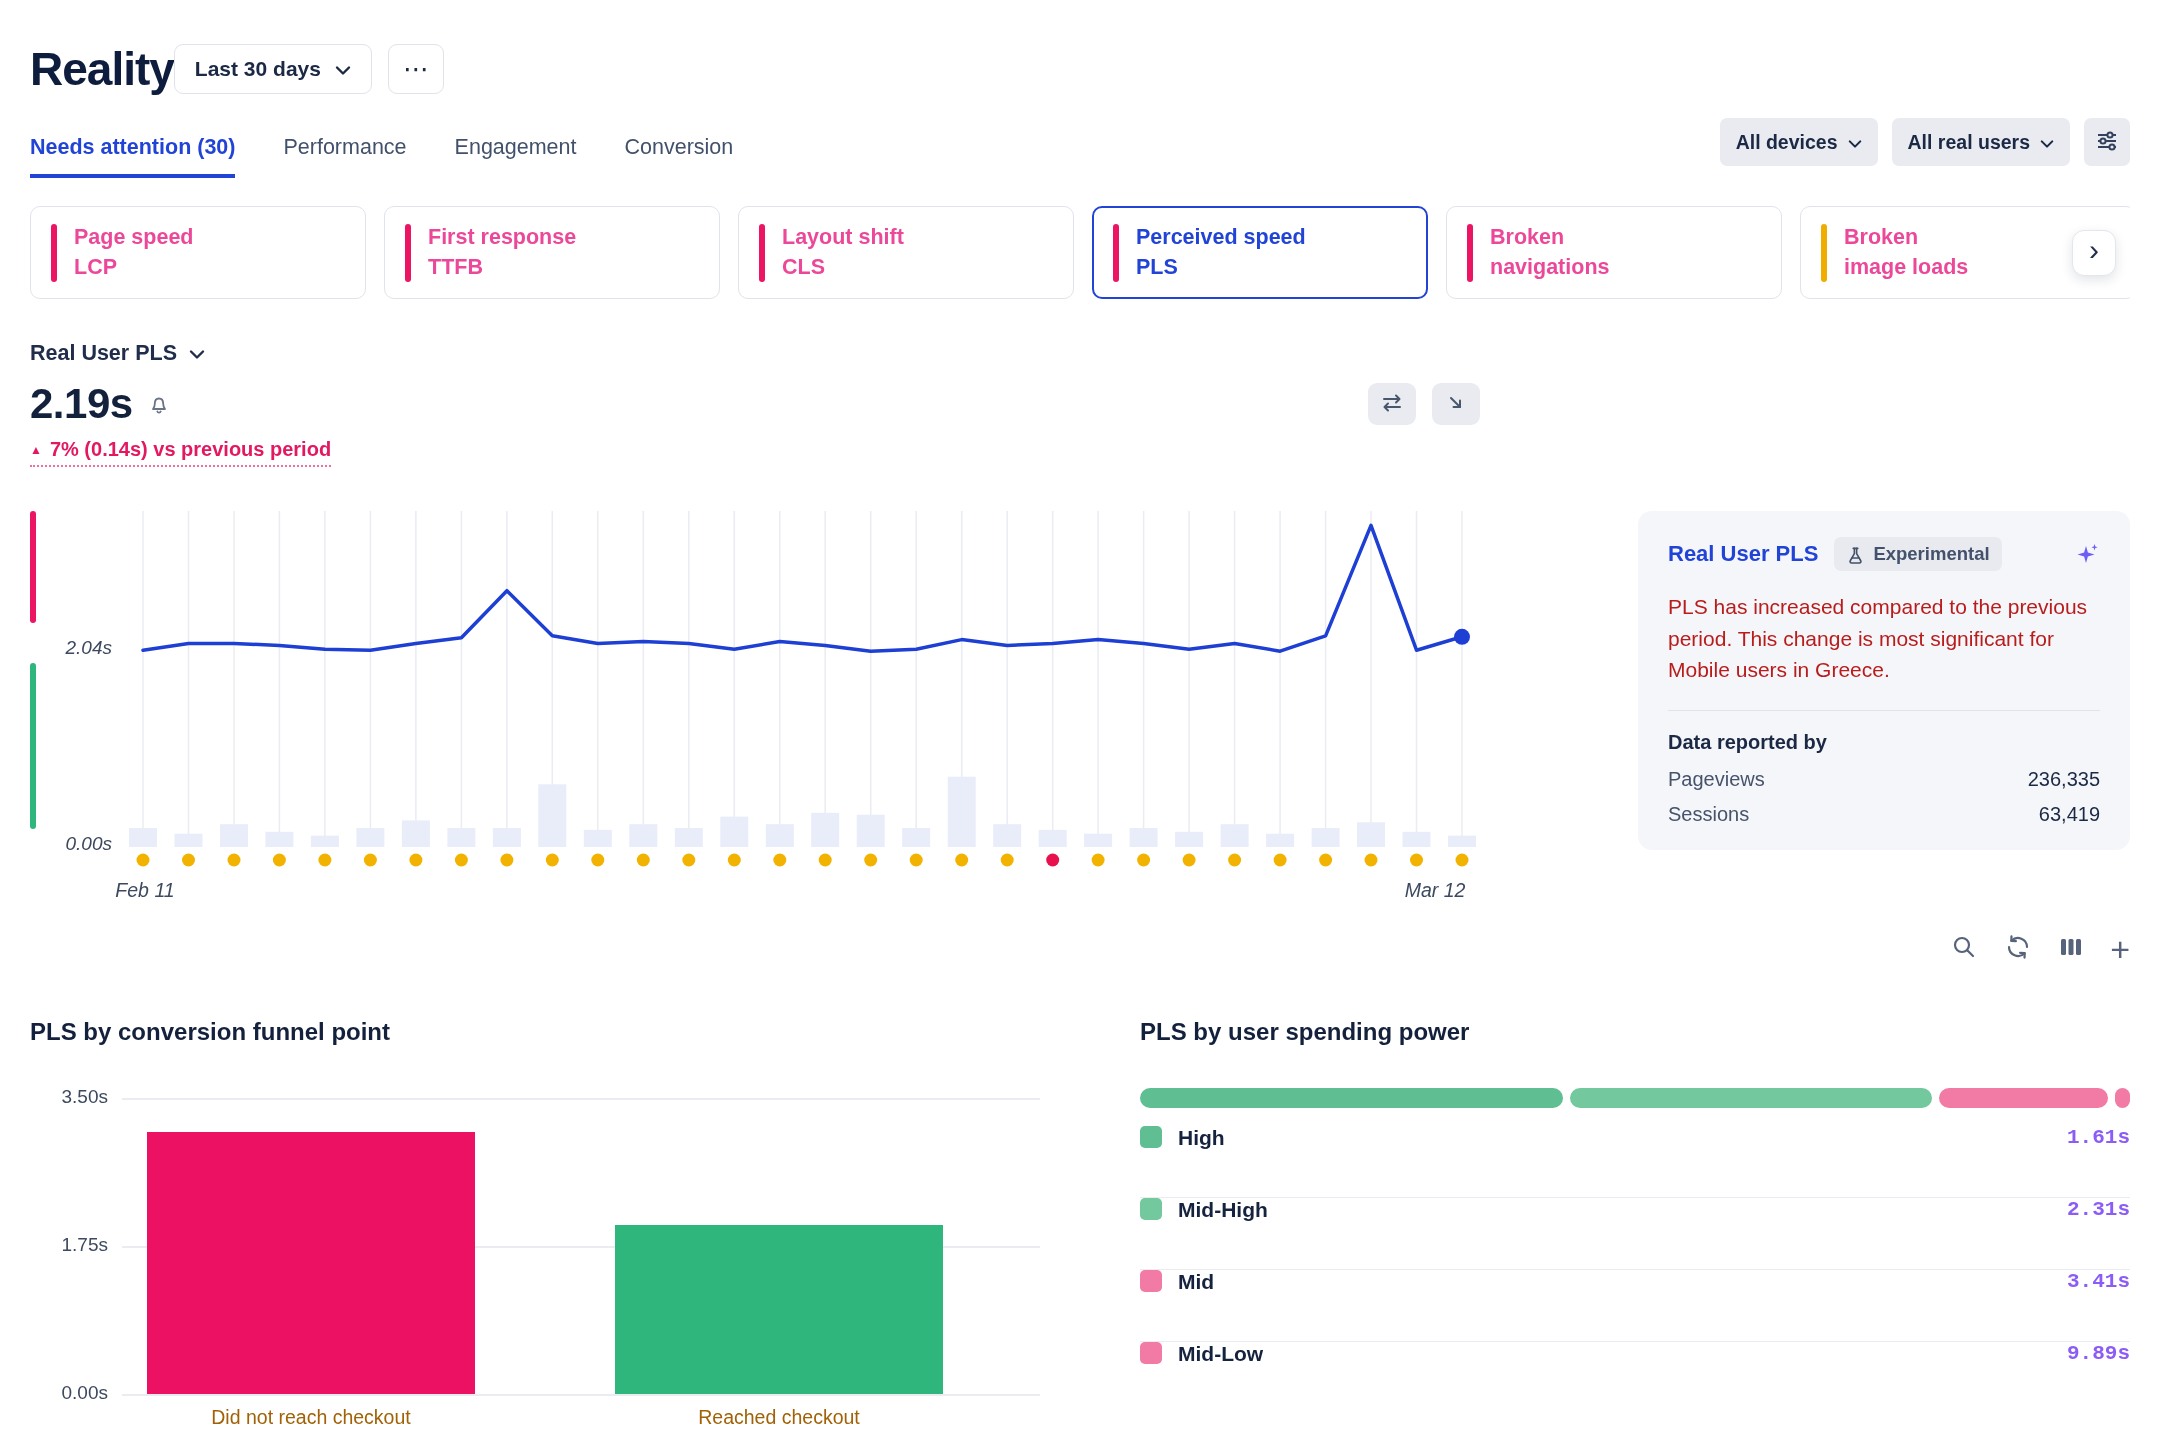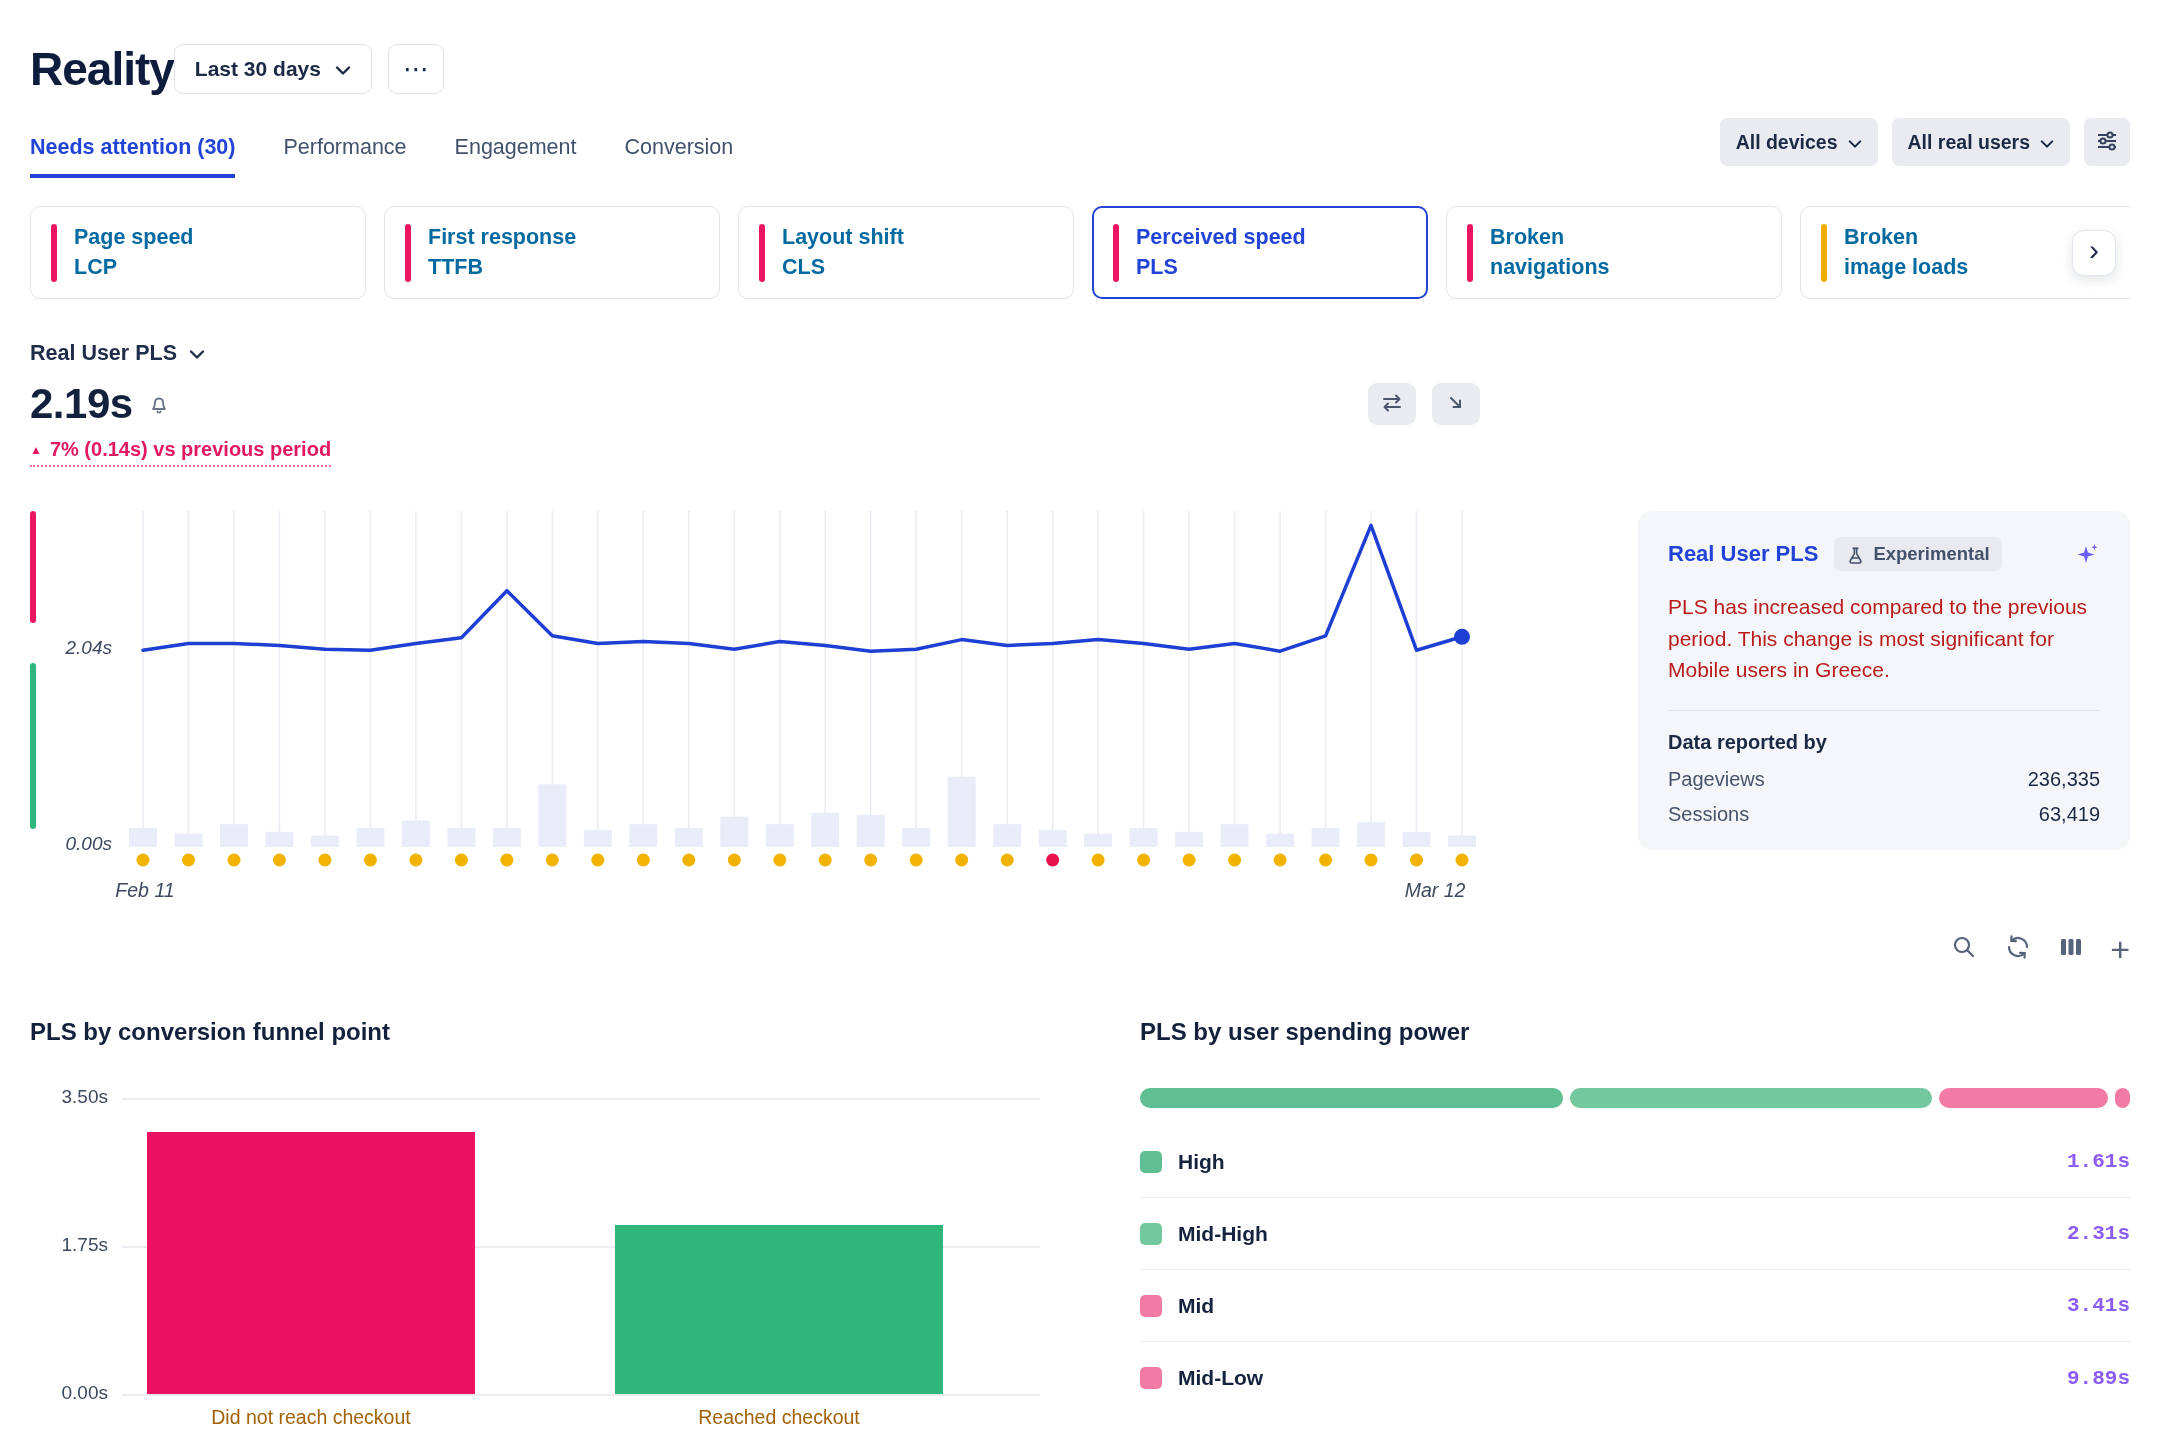--- a/index.html
+++ b/index.html
@@ -32,21 +32,21 @@
   .pill { display: flex; align-items: center; gap: 10px; height: 48px; padding: 0 16px;
     background: #e9ebf0; border: none; border-radius: 7px; font-size: 19.5px; font-weight: 600;
     color: #1b2945; cursor: pointer; }
   .icon-pill { width: 46px; padding: 0; justify-content: center; color: #33415c; }
 
   
   .cards { position: relative; display: flex; gap: 18px; margin-top: 28px; overflow: hidden; }
   .card { flex: 0 0 336px; display: flex; align-items: center; gap: 17px;
     border: 1.5px solid #e0e3ea; border-radius: 10px; padding: 16px 20px; background: #fff; cursor: pointer; }
   .card .accent { width: 6px; height: 58px; border-radius: 4px; flex: none; }
-  .card-text .t { font-size: 21.5px; font-weight: 600; color: #0369a1; line-height: 1.38; }
+  .card-text .t { font-size: 21.5px; font-weight: 600; color: #ec4899; line-height: 1.38; }
   .card.selected { border: 2.5px solid #2144d7; padding: 15px 19px; }
   .card.selected .t { color: #2144d7; font-weight: 700; }
   .scroll-btn { position: absolute; right: 14px; top: 50%; transform: translateY(-50%);
     width: 44px; height: 46px; border-radius: 12px; background: #fff; border: 1.5px solid #e3e6ec;
     box-shadow: 0 4px 12px rgba(20,30,60,.12); font-size: 30px; color: #22304c;
     display: flex; align-items: center; justify-content: center; cursor: pointer; padding-bottom: 6px; }
 
   
   .selector { display: flex; align-items: center; gap: 12px; margin-top: 42px;
     font-size: 21.5px; font-weight: 700; color: #202e4c; cursor: pointer; width: max-content; }
@@ -101,21 +101,21 @@
   .funnel-plot { position: relative; height: 296px; margin-left: 92px; margin-top: 52px; width: 918px; }
   .hgrid { position: absolute; left: 0; right: 0; height: 1.5px; background: #eaecf1; }
   .fyt { position: absolute; left: -92px; width: 78px; text-align: right; font-size: 19px; color: #3c495e; }
   .funnel-bar { position: absolute; bottom: 0; width: 328px; }
   .funnel-labels { position: relative; margin-left: 92px; height: 32px; margin-top: 12px; }
   .funnel-labels div { position: absolute; width: 320px; text-align: center; font-size: 19.5px; color: #a16207; }
 
   .stack { display: flex; gap: 7px; height: 20px; margin-top: 42px; }
   .seg { flex-basis: 0; flex-grow: 1; min-width: 8px; border-radius: 10px; }
   .legend { margin-top: 18px; }
-  .lrow { display: flex; align-items: center; height: 72px; border-bottom: 1.5px solid #eaecf1; }
+  .lrow { display: flex; height: 72px; border-bottom: 1.5px solid #eaecf1; }
   .lrow:last-child { border-bottom: none; }
   .legend-swatch { width: 22px; height: 22px; border-radius: 5px; margin-right: 16px; flex: none; }
   .ll { font-size: 21px; font-weight: 600; color: #16233e; }
   .lv { margin-left: auto; font-size: 21px; font-weight: 600; color: #8b5cf6; font-family: Liberation Mono, monospace; }
 </style>
 </head>
 <body>
 
 <div class="page">
 

